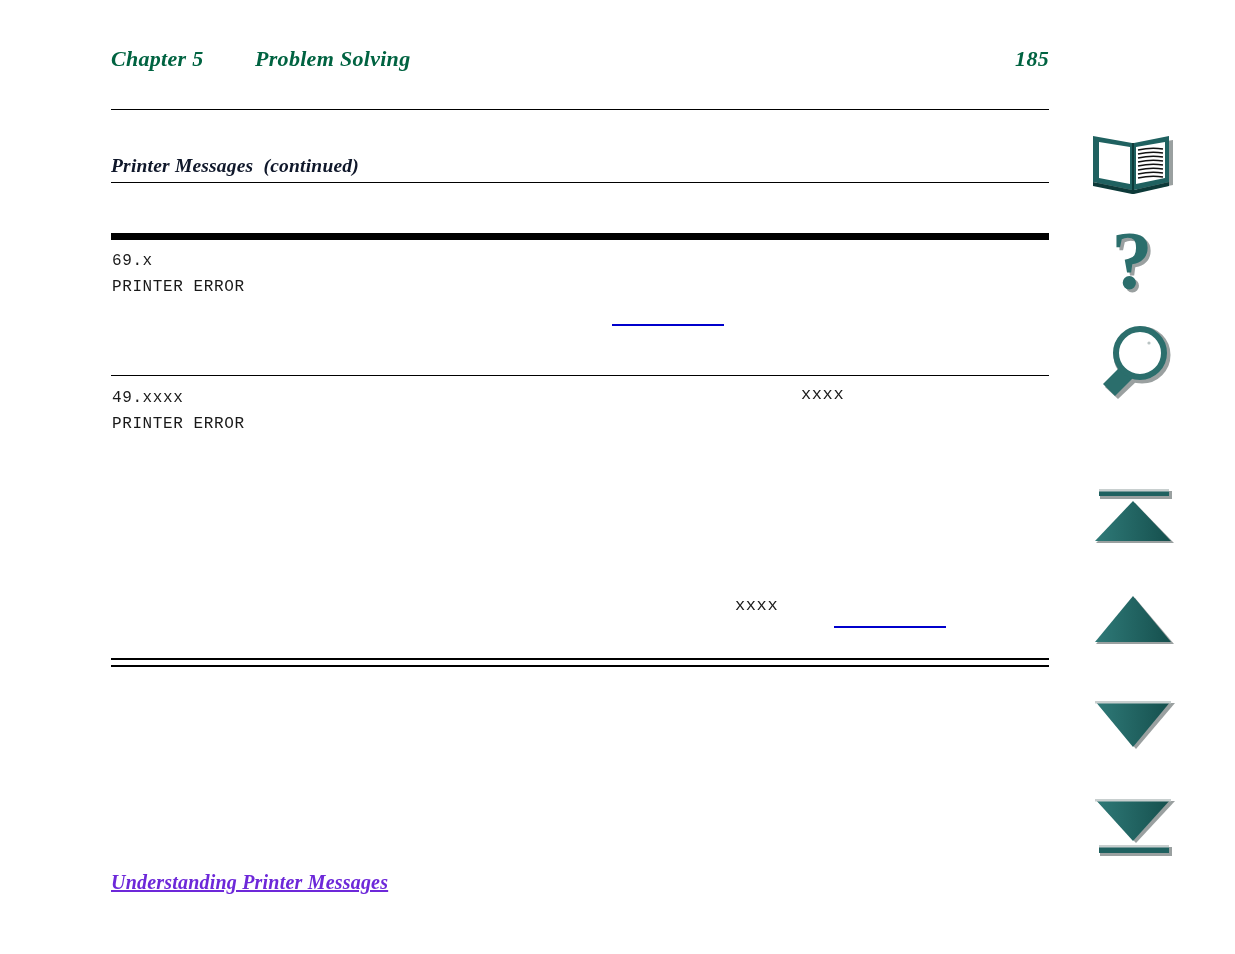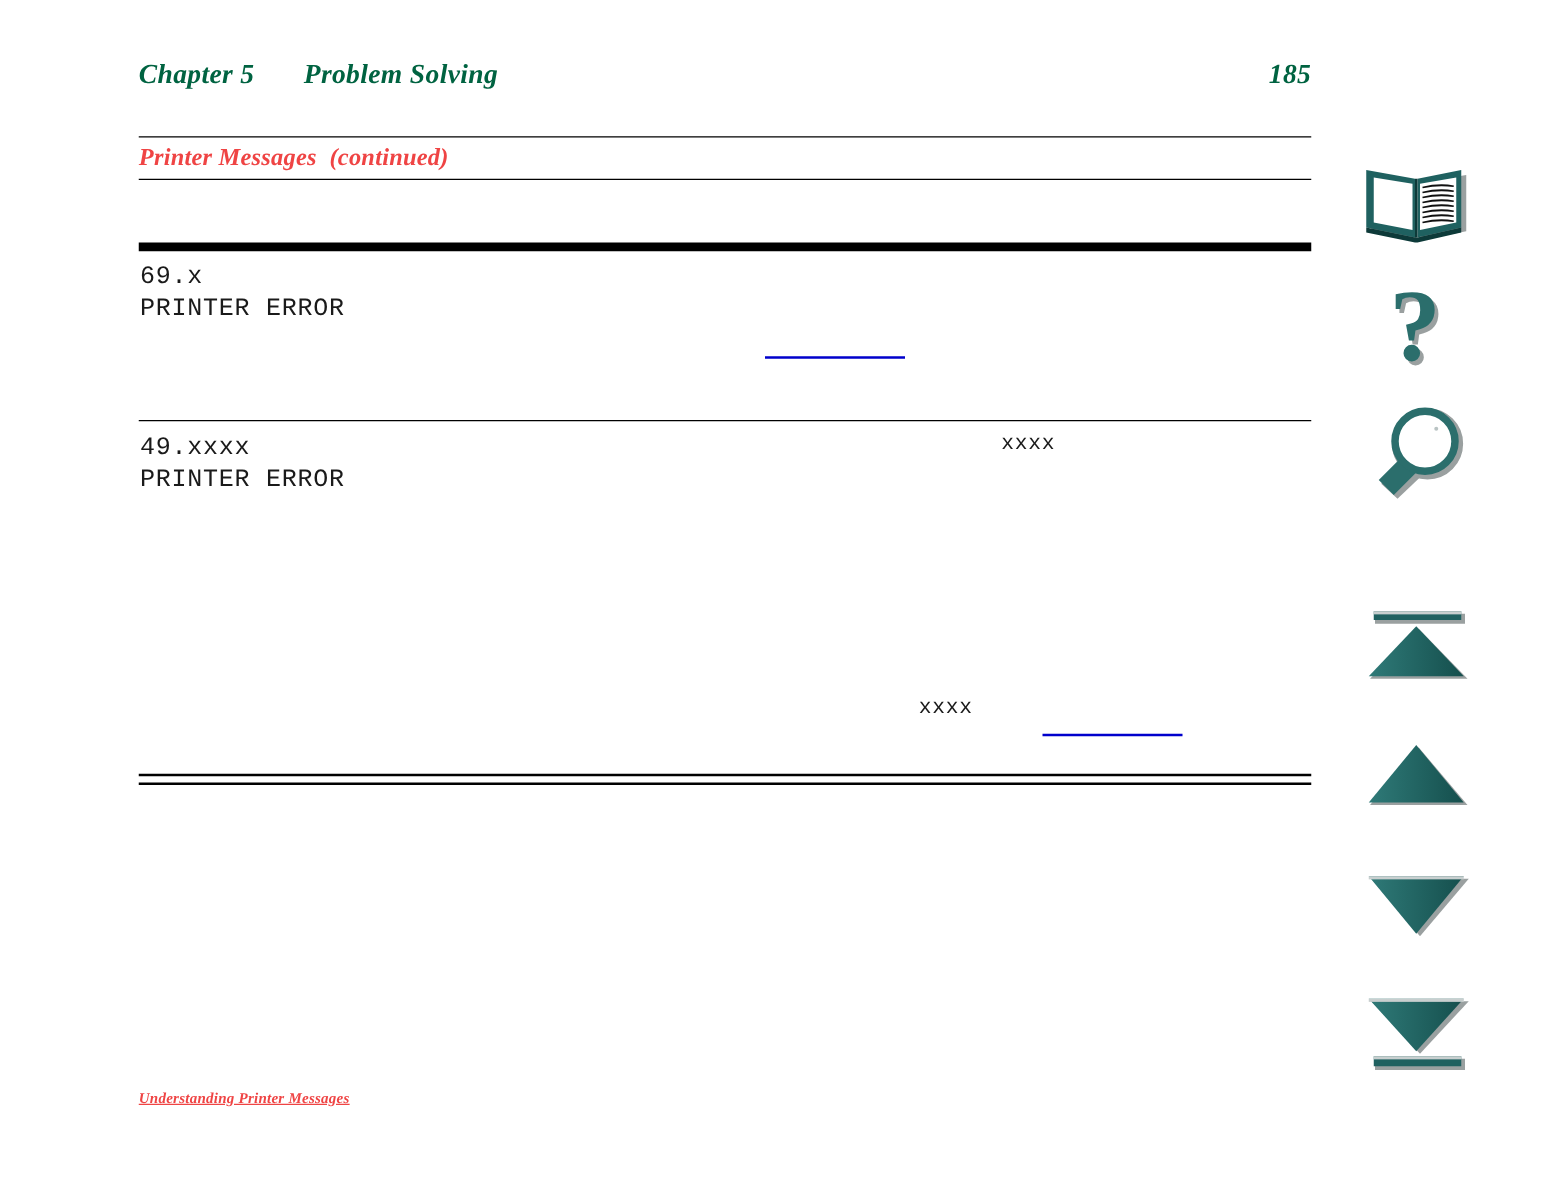--- a/index.html
+++ b/index.html
@@ -29,21 +29,21 @@
     top: 0;
     font-family: "Liberation Serif", serif;
     font-weight: bold;
     font-style: italic;
     font-size: 22px;
     color: #006341;
     white-space: pre;
     letter-spacing: 0.3px;
   }
   #chapter-label { left: 0; }
-  #chapter-title { left: 132px; }
+  #chapter-title { left: 144px; }
   #page-number {
     right: 0;
     text-align: left;
   }
 
   
   #messages-table {
     position: absolute;
     left: 111px;
     top: 109px;
@@ -64,40 +64,41 @@
     height: 5px;
     border-top: 2px solid #000000;
     border-bottom: 2px solid #000000;
   }
 
   #table-caption {
     font-family: "Liberation Serif", serif;
     font-weight: bold;
     font-style: italic;
     font-size: 19.5px;
-    color: #ef4444;
+    color: #0f172a;
     padding: 6px 0 5px 0;
     white-space: pre;
     letter-spacing: 0.2px;
+    margin-top: 39px;
   }
 
   .table-gap-after-caption { height: 50px; }
 
   .msg-row {
     position: relative;
     width: 100%;
   }
   .msg-cell-left {
     position: absolute;
     left: 1px;
     top: 0;
   }
   .mono {
     font-family: "Liberation Mono", "DejaVu Sans Mono", monospace;
-    font-size: 20px;
+    font-size: 16px;
     color: #1a1a1a;
     white-space: pre;
     line-height: 26px;
     letter-spacing: 0.6px;
   }
   .mono-float {
     position: absolute;
     font-family: "Liberation Mono", "DejaVu Sans Mono", monospace;
     font-size: 17px;
     color: #1a1a1a;
@@ -116,22 +117,22 @@
   }
 
   
   #footer-link {
     position: absolute;
     left: 111px;
     top: 871px;
     font-family: "Liberation Serif", serif;
     font-weight: bold;
     font-style: italic;
-    font-size: 12px;
-    color: #ef4444;
+    font-size: 20px;
+    color: #6d28d9;
     white-space: pre;
     letter-spacing: 0.2px;
   }
 
   
   #nav-rail {
     position: absolute;
     left: 1085px;
     top: 120px;
     width: 110px;

